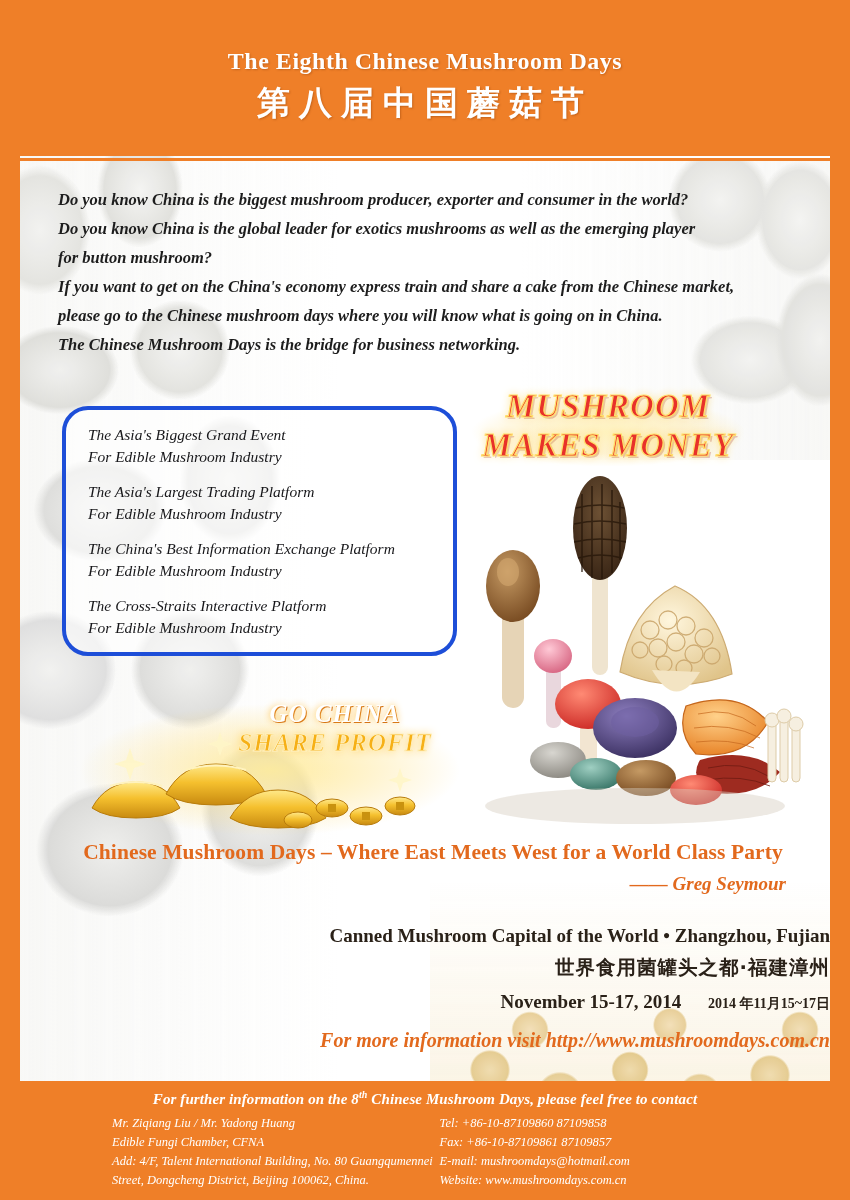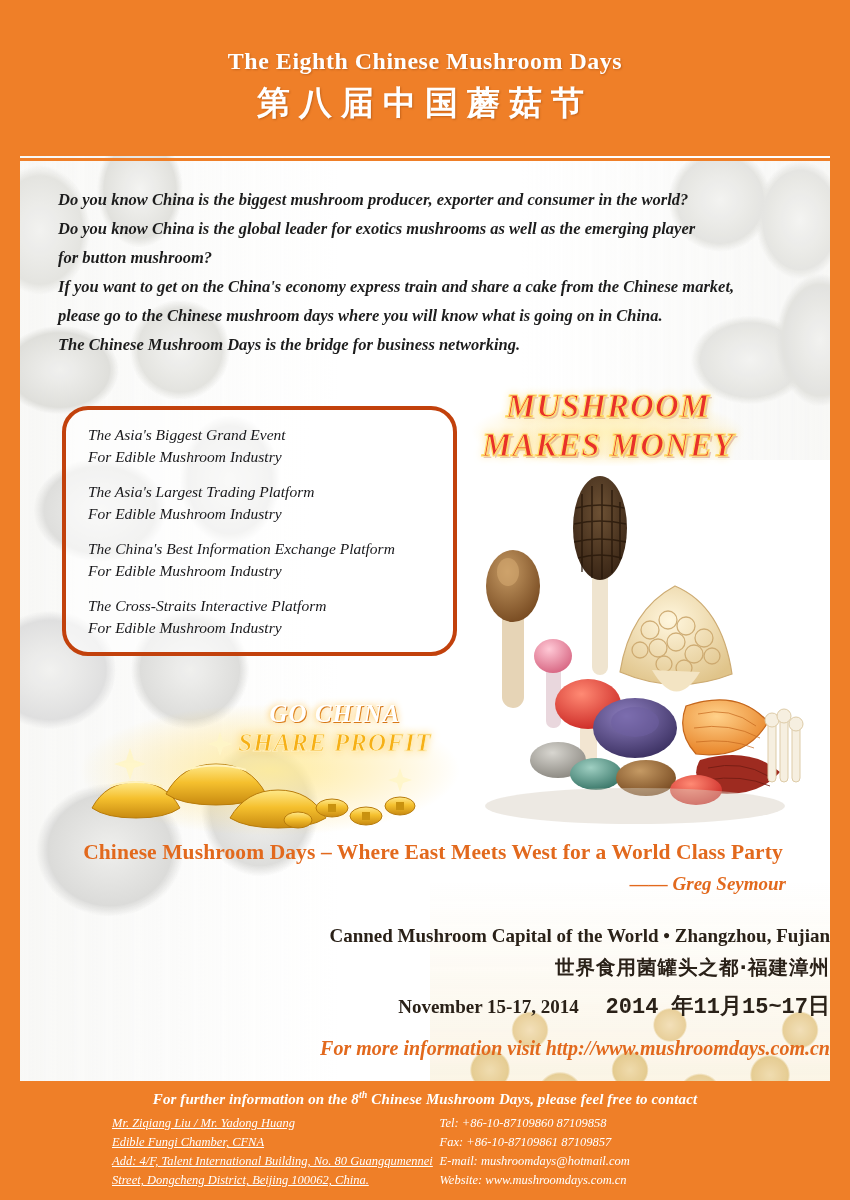--- a/index.html
+++ b/index.html
@@ -152,21 +152,21 @@
     font-weight: bold;
     line-height: 29px;
   }
   .intro div { white-space: nowrap; }
 
   
   .feature-box {
     position: absolute;
     left: 62px; top: 406px;
     width: 395px; height: 250px;
-    border: 4px solid #c2410c;
+    border: 4px solid #1d4ed8;
     border-radius: 26px;
     background: rgba(255,255,255,.6);
     z-index: 4;
     box-sizing: border-box;
     padding: 14px 20px 0 22px;
   }
   .feature-item {
     font-size: 15.5px;
     font-style: italic;
     line-height: 22px;
@@ -295,23 +295,23 @@
     font-weight: bold;
     font-family: "DejaVu Sans", sans-serif;
     letter-spacing: 1px;
   }
   .venue-date {
     margin-top: 10px;
     font-size: 19px;
     font-weight: bold;
   }
   .venue-date .cn {
-    font-family: Liberation Mono, monospace;
+    font-family: Liberation Serif, serif;
     margin-left: 22px;
-    font-size: 22px;
+    font-size: 14px;
   }
   .venue-url {
     margin-top: 16px;
     font-size: 20px;
     font-style: italic;
     font-weight: bold;
     color: #e2691d;
   }
 
   
@@ -334,21 +334,21 @@
   }
   .footer-title sup { font-size: 10px; }
   .footer-cols {
     display: flex;
     margin-top: 6px;
     padding: 0 88px 0 92px;
     font-size: 12.5px;
     font-style: italic;
     line-height: 19px;
   }
-  .footer-col-left { width: 52%; text-decoration: underline; }
+  .footer-col-left { width: 52%; }
   .footer-col-right { width: 48%; }
 </style>
 </head>
 <body>
 
 <div class="poster">
 
   <div class="bg-layer">
     <div class="bg-white-field"></div>
     <div class="bg-top-right-field"></div>

